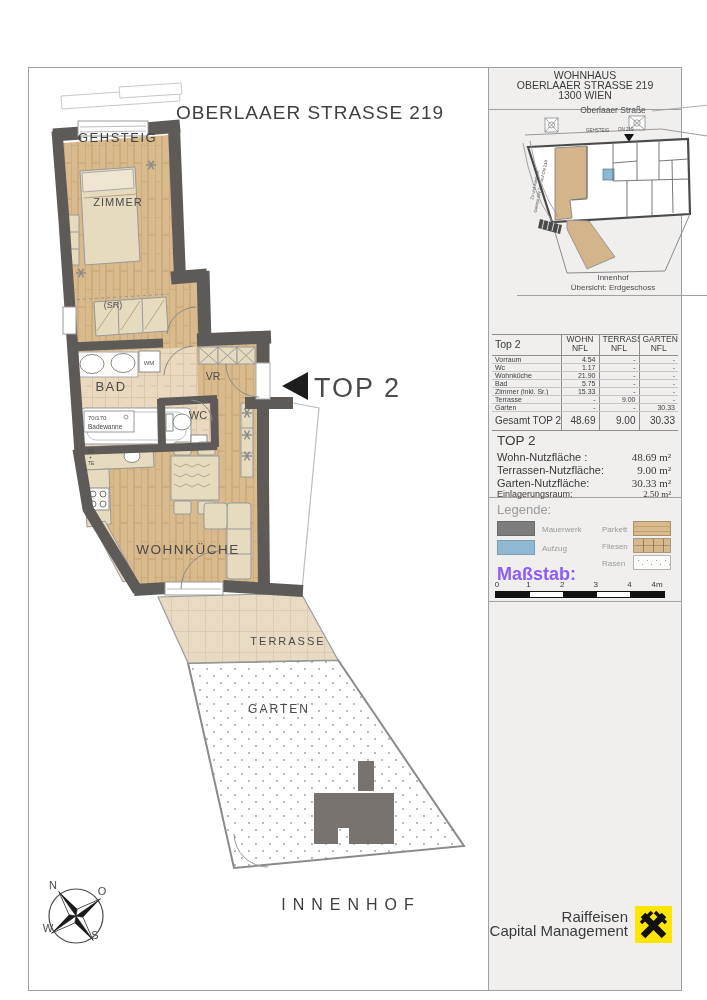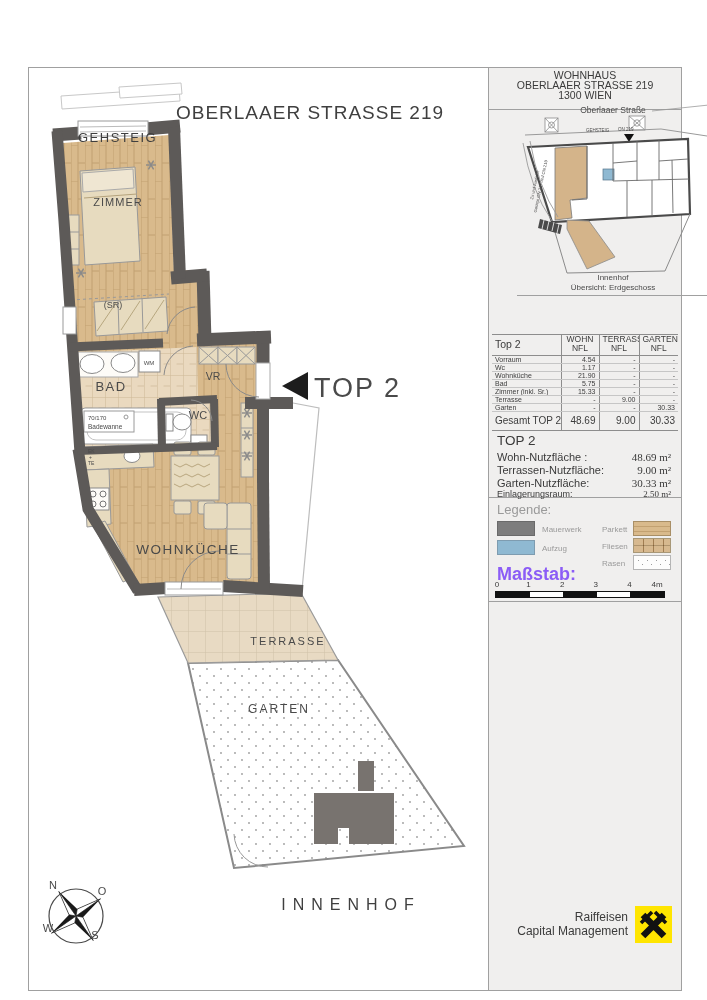--- a/index.html
+++ b/index.html
@@ -45,21 +45,21 @@
   .sw.fliesen{background:repeating-linear-gradient(to bottom,#ead9bf 0 6px,#bfae92 6px 7px),repeating-linear-gradient(to right,transparent 0 9px,#bfae92 9px 10px);background-blend-mode:multiply;background-color:#ead9bf;border:1px solid #a89878;}
   .sw.rasen{background-color:#fdfdfc;background-image:radial-gradient(#9c9c9c 9%,transparent 10%),radial-gradient(#9c9c9c 9%,transparent 10%);background-size:9px 9px;background-position:0 0,4px 4px;border:1px solid #b5b5b5;}
   .lg-label{position:absolute;font-size:8px;color:#9a9a9a;}
   .masstab-t{position:absolute;left:8px;top:66px;font-size:18px;color:#8b5cf6;font-weight:bold;}
   .scalebar{position:absolute;left:6px;top:93px;width:168px;height:5px;border:1px solid #111;display:flex;}
   .scalebar div{flex:1;}
   .sb-b{background:#111;} .sb-w{background:#fff;}
   .scale-ticks{position:absolute;left:6px;top:82px;width:168px;height:9px;font-size:8px;color:#3a3a3a;}
   .scale-ticks span{position:absolute;transform:translateX(-50%);}
   .ip-logo{position:absolute;right:9px;top:838px;height:38px;}
-  .logo-text{position:absolute;right:44px;top:4px;text-align:right;font-size:12px;line-height:14px;color:#3b3b3b;white-space:nowrap;}
+  .logo-text{position:absolute;right:44px;top:4px;text-align:right;font-size:15px;line-height:14px;color:#3b3b3b;white-space:nowrap;}
   .logo-mark{position:absolute;right:0;top:0;width:37px;height:37px;}
 </style>
 </head>
 <body>
 
 <div class="frame">
 
   <div class="plan">
 
     <svg width="459" height="922" viewBox="28 67 459 922" preserveAspectRatio="none">

